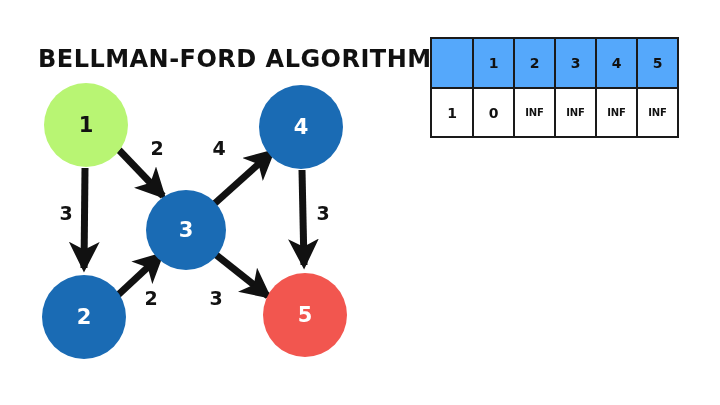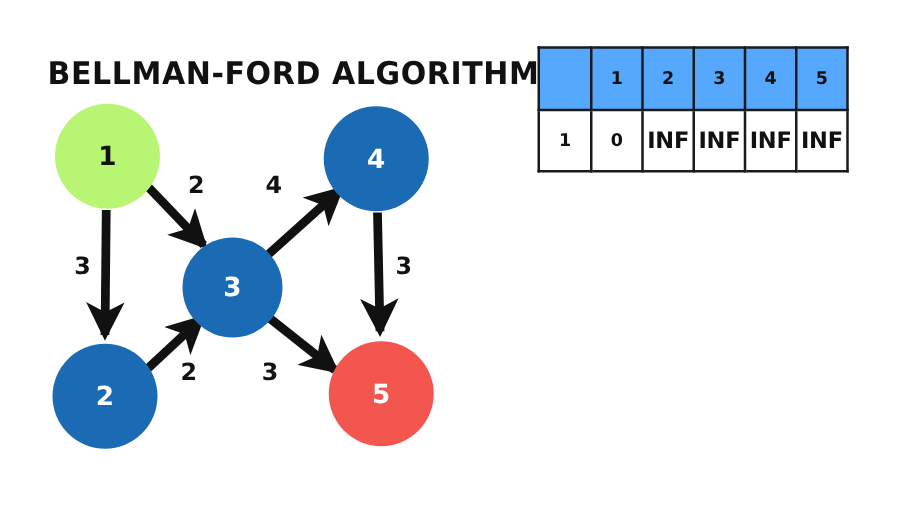--- a/index.html
+++ b/index.html
@@ -76,21 +76,21 @@
     font-size:14px;
     color:#111111;
     padding:0;
   }
   #dist-table .hdr {
     background:#55a8fb;
     height:50px;
   }
   #dist-table .hdr.blank { color:transparent; }
   #dist-table .row-head { width:42px; }
-  #dist-table td.w-inf { font-size:18px; letter-spacing:-0.2px; }
+  #dist-table td.w-inf { font-size:10px; letter-spacing:-0.2px; }
 </style>
 </head>
 <body>
 
 <div id="stage">
 
   <div id="title">BELLMAN-FORD ALGORITHM</div>
 
   <svg id="graph" viewBox="0 0 420 405" width="420" height="405">
     <defs>

